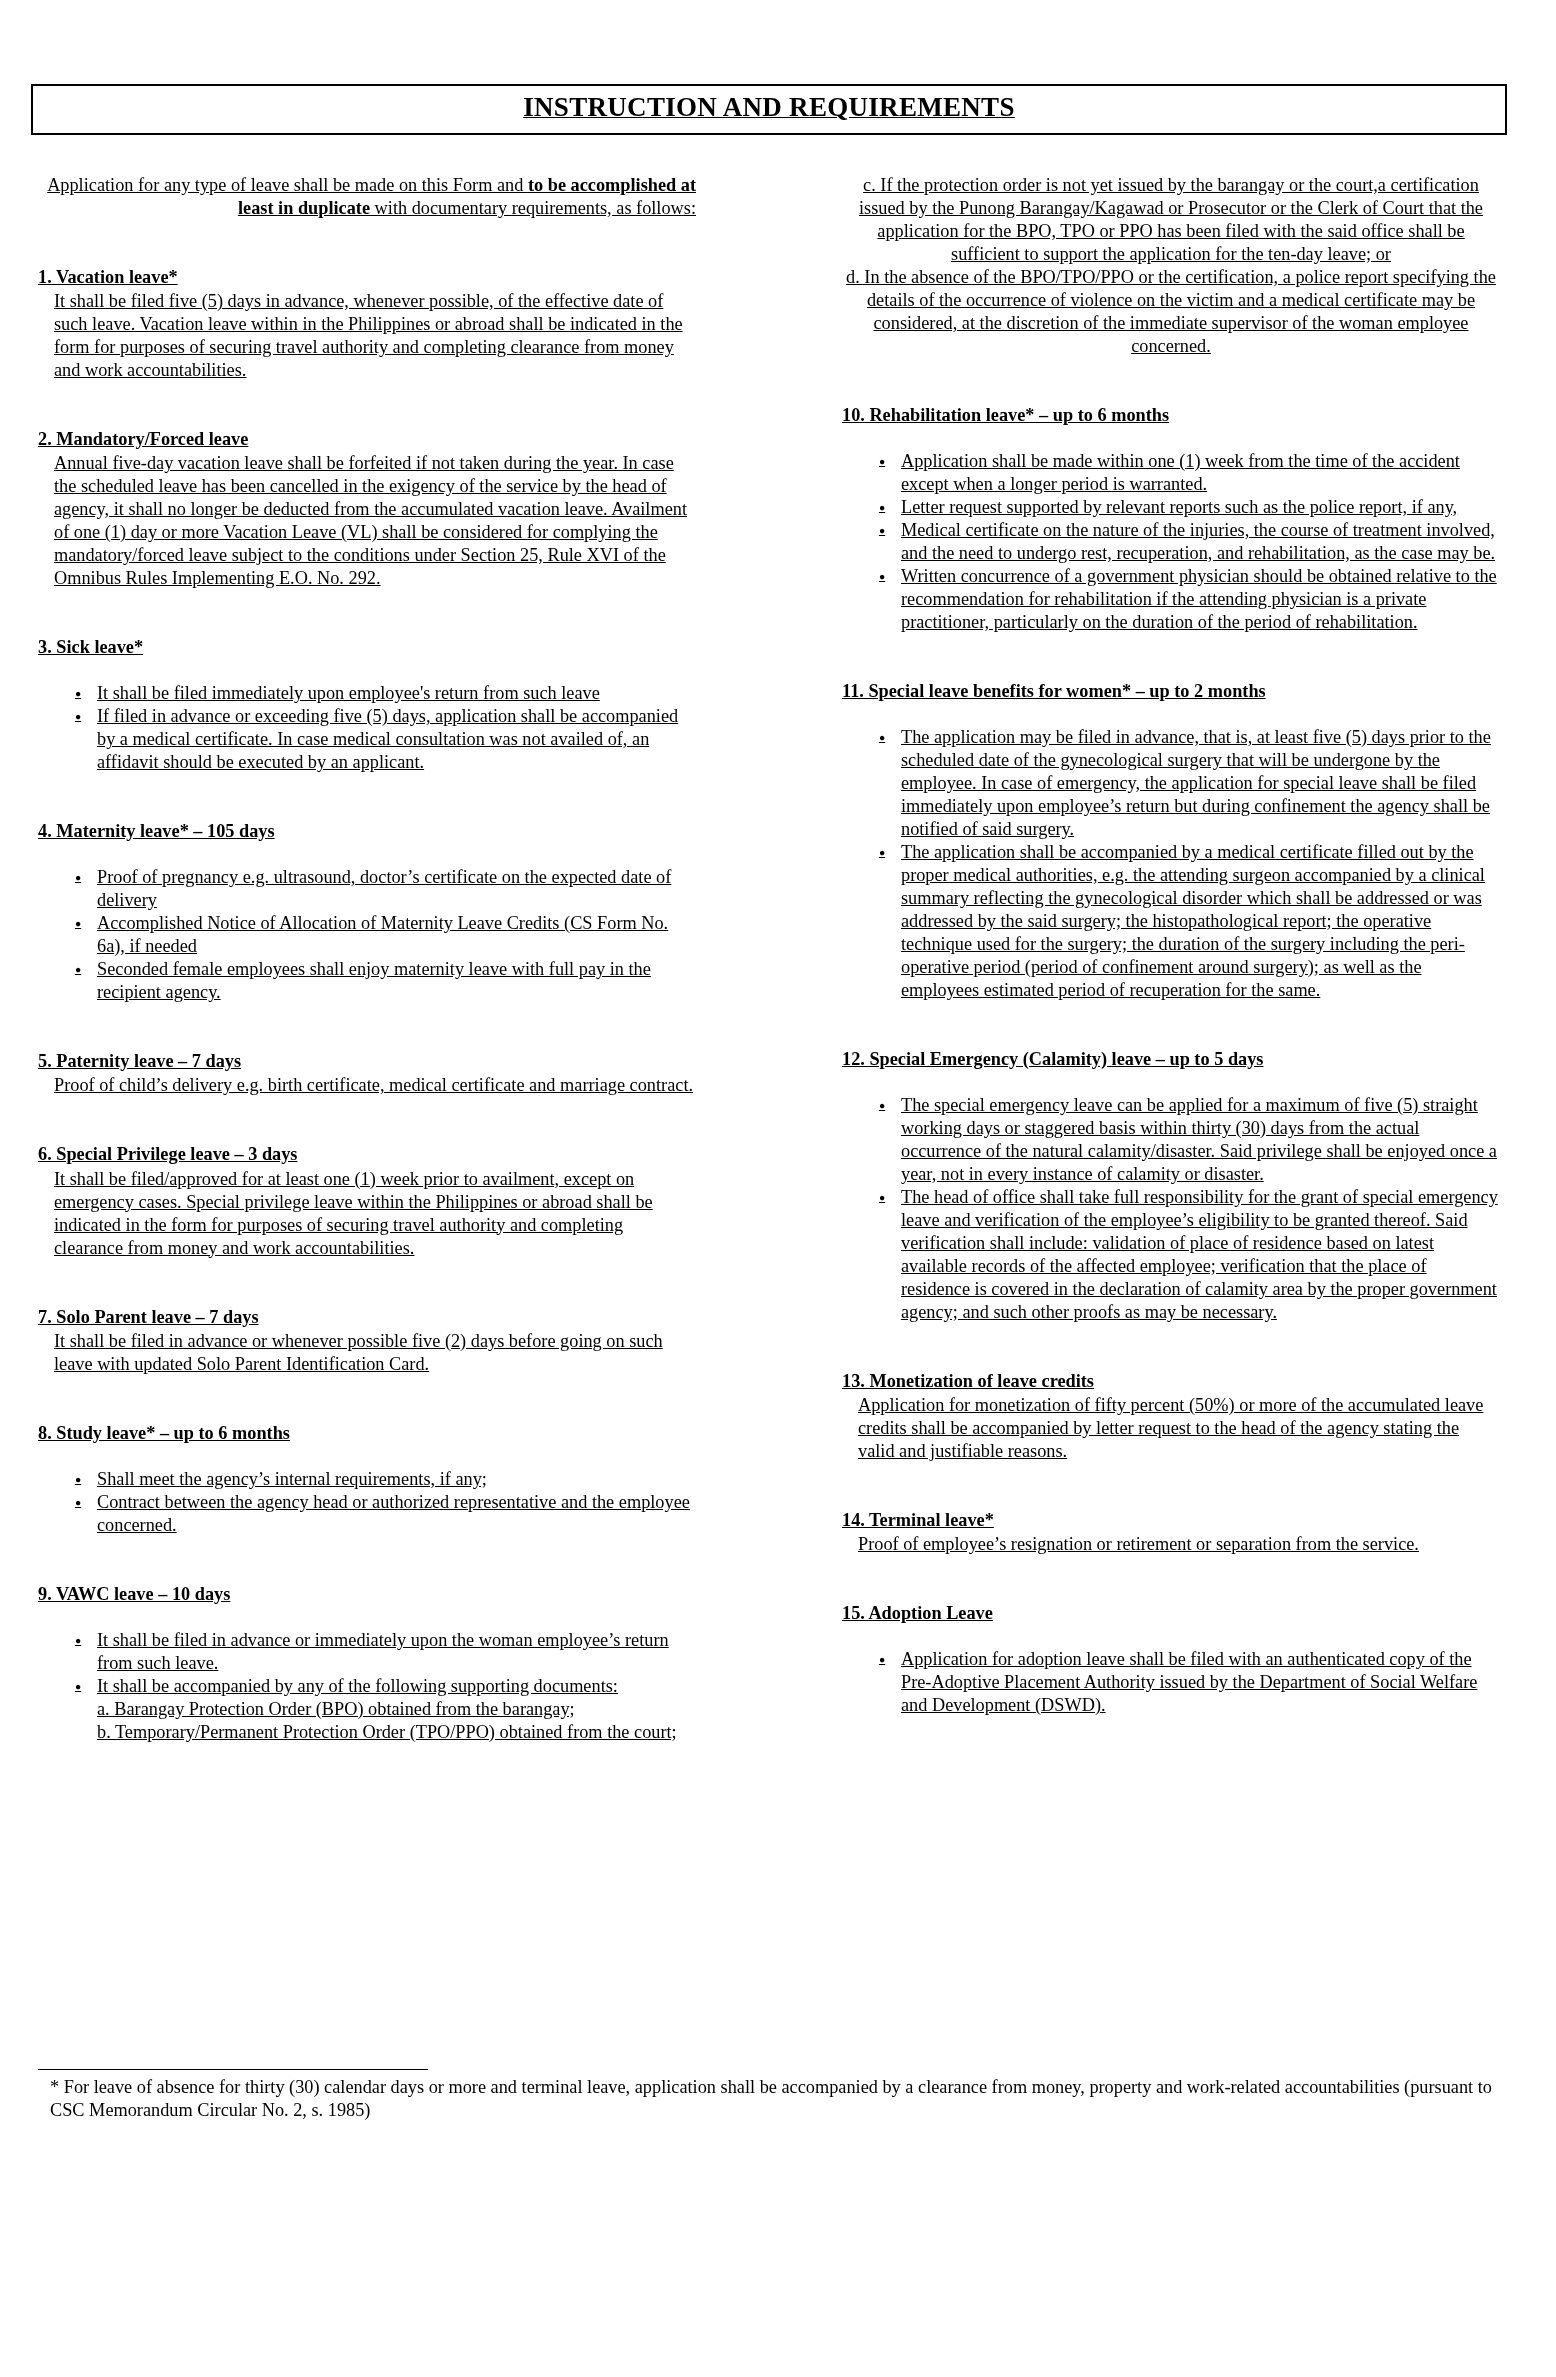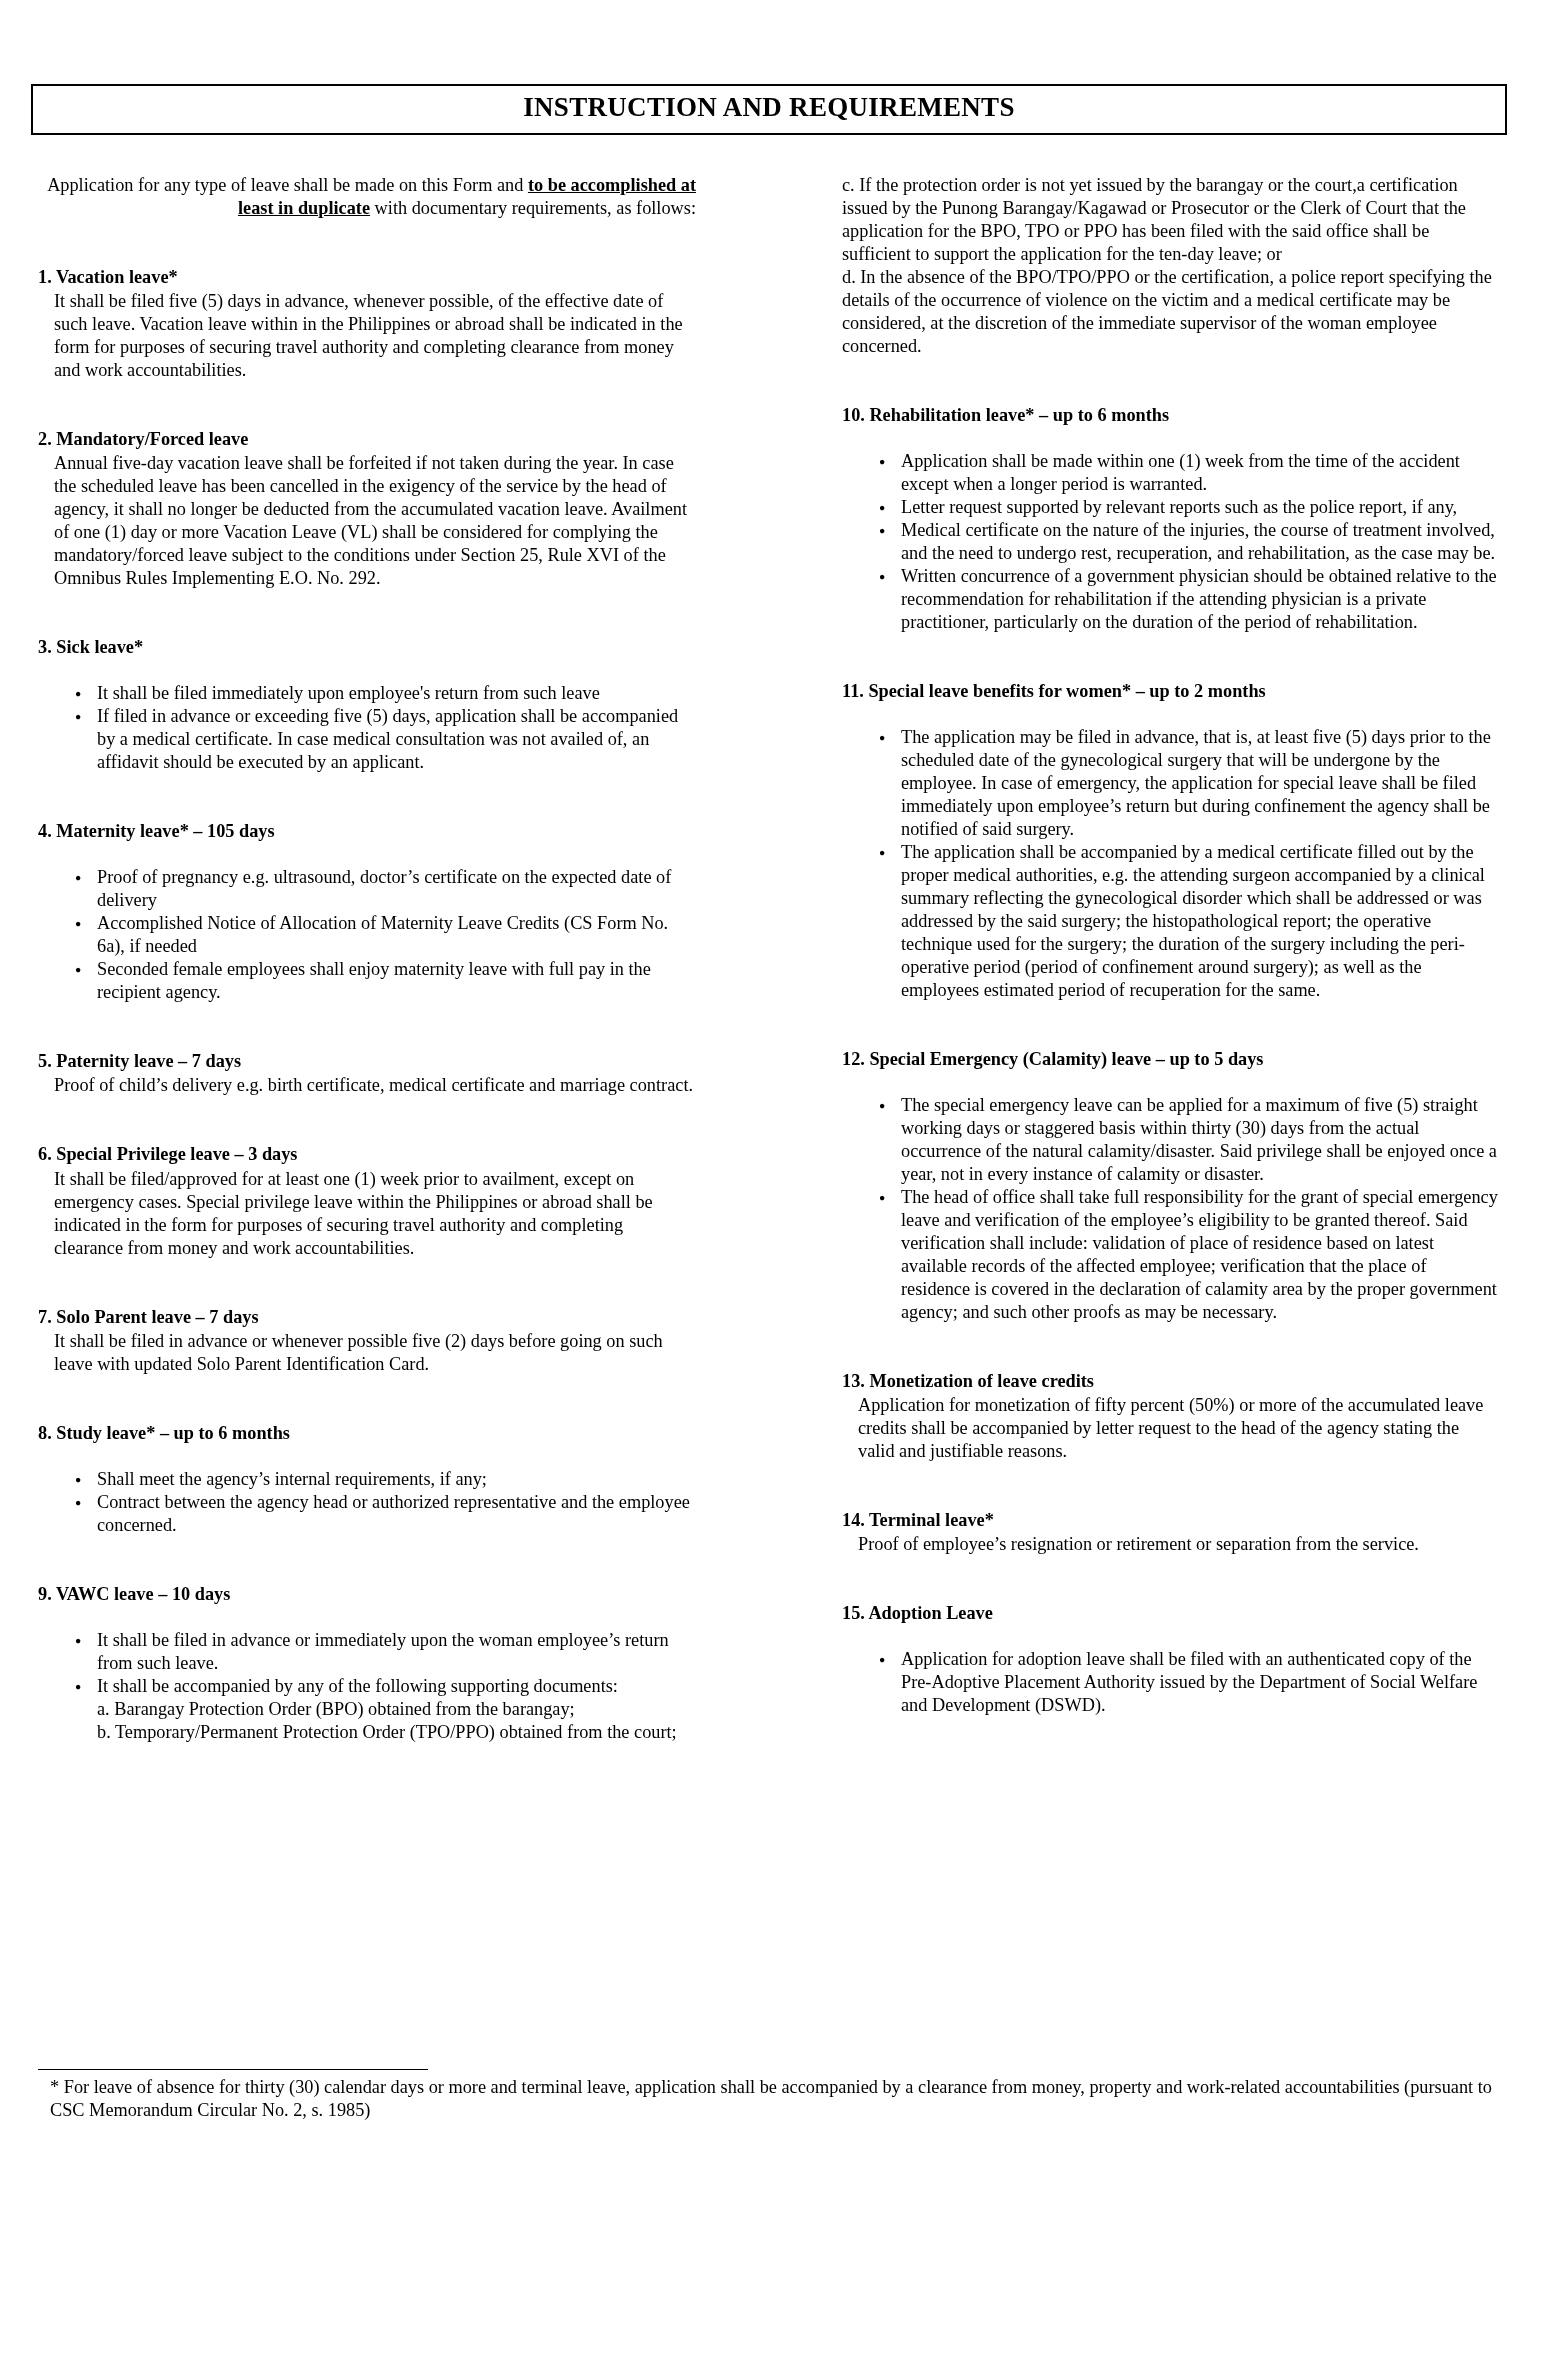--- a/index.html
+++ b/index.html
@@ -15,20 +15,21 @@
     font-size: 18.3px;
     line-height: 23px;
     color: #000000;
   }
   .page {
     padding: 84px 57px 0 38px;
     box-sizing: border-box;
     width: 1557px;
     height: 1791px;
     position: relative;
+    text-decoration: underline;
   }
   .title-box {
     border: 2.4px solid #000000;
     margin: 0 -7.3px 0 -7.3px;
     padding: 10.4px 6.1px;
     text-align: center;
   }
   .title-box span {
     font-size: 27px;
     font-weight: bold;
@@ -47,20 +48,21 @@
   .intro {
     margin: 0;
     text-align: right;
   }
   .emph {
     font-weight: bold;
     text-decoration: underline;
   }
   .plain-para {
     margin: 0;
+    text-align: center;
   }
   .section {
     margin-top: 46px;
   }
   .section-heading {
     font-weight: bold;
   }
   .section-body {
     margin-left: 16px;
     margin-top: 1.2px;

